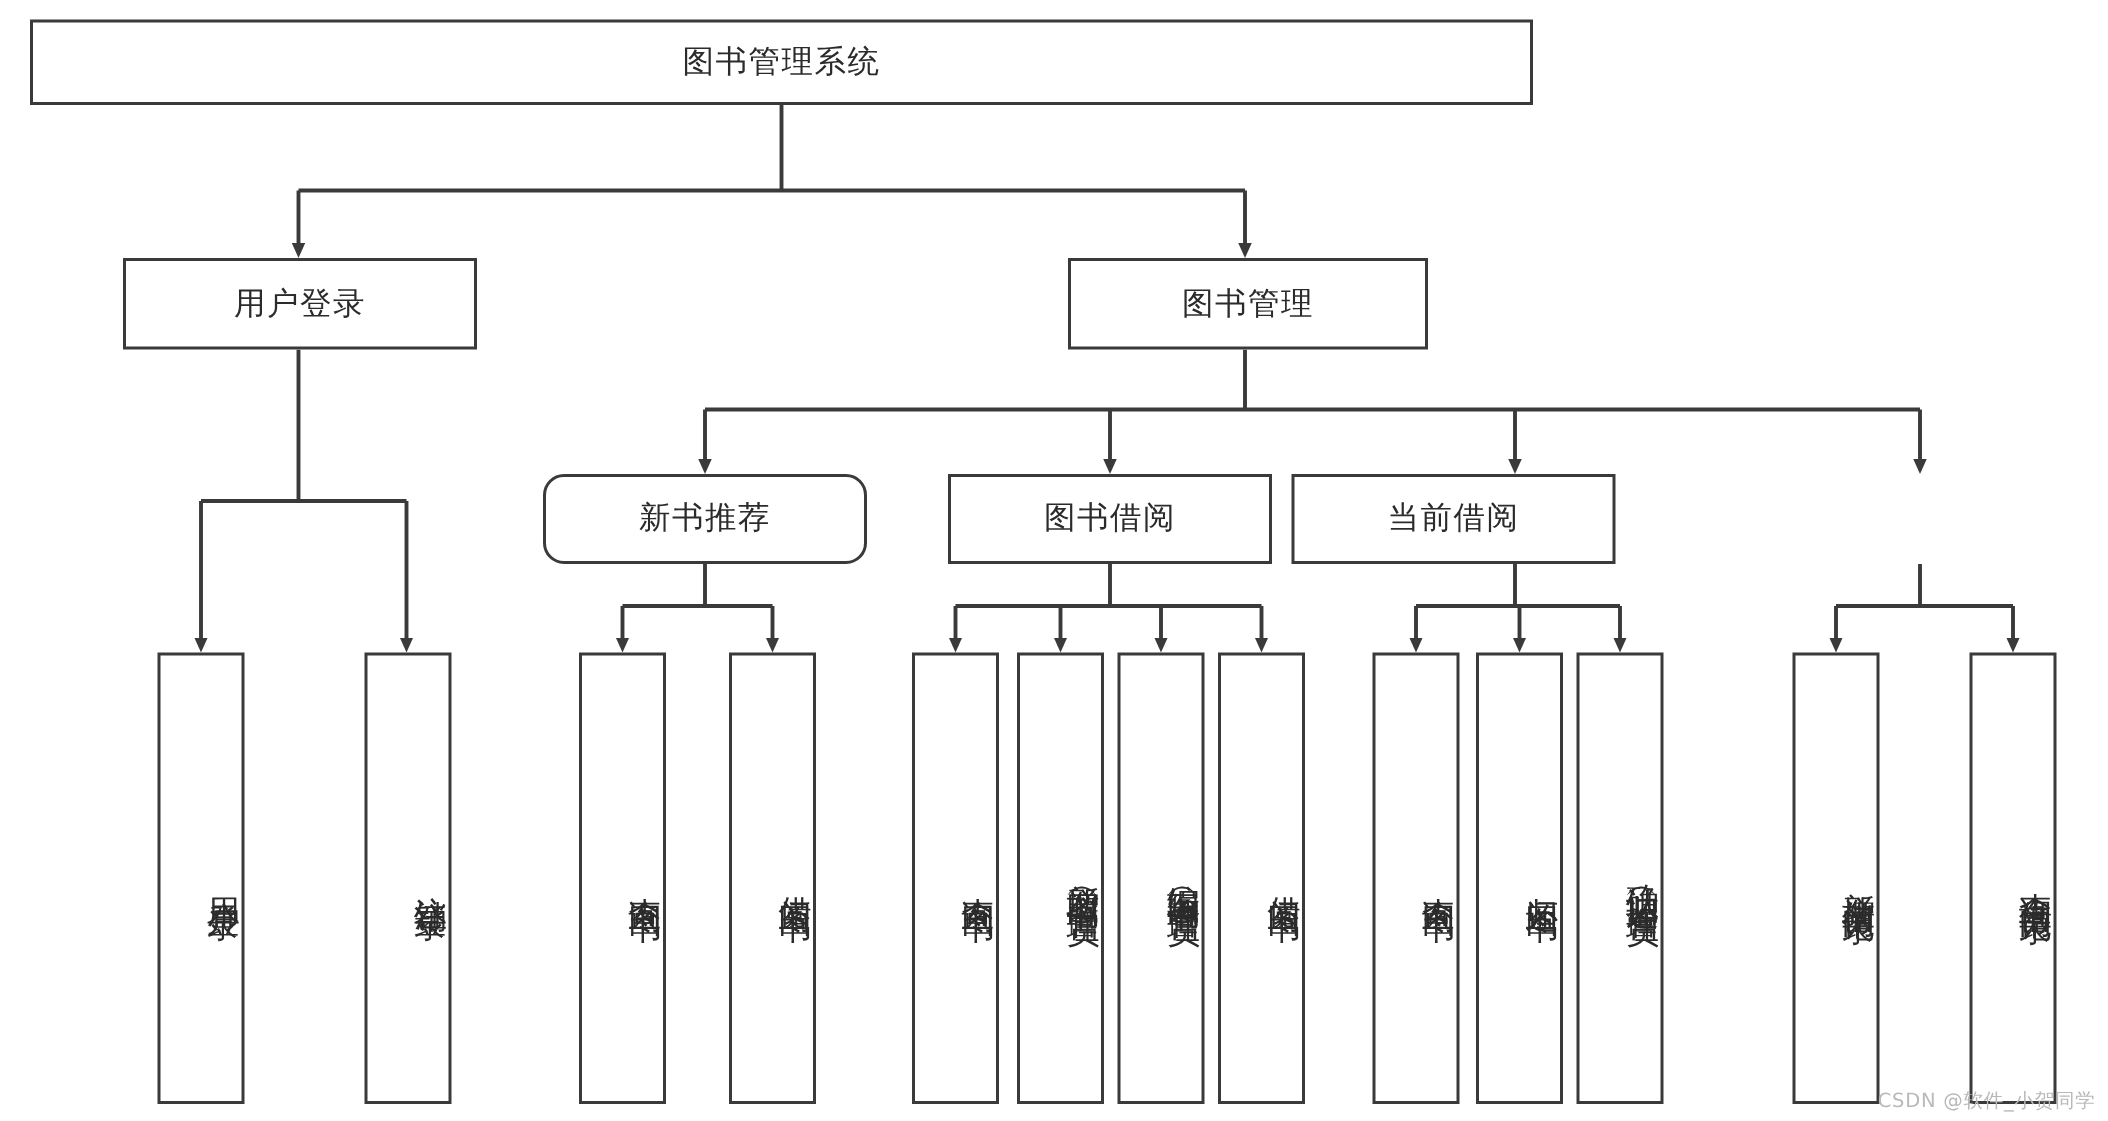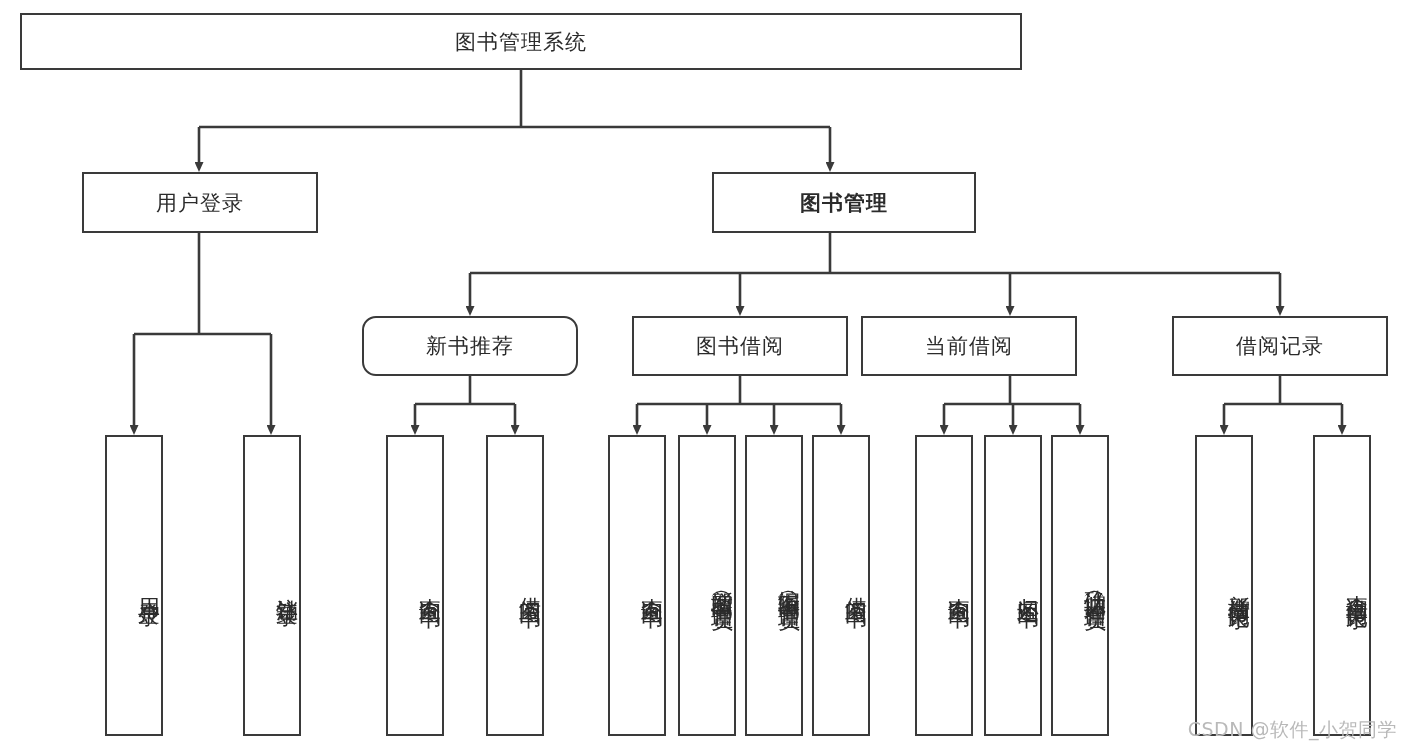--- a/index.html
+++ b/index.html
@@ -59,21 +59,21 @@
     max-height: 100%;
   }
   .node.vert.center > .vtext {
     margin-top: auto;
     margin-bottom: auto;
   }
   #watermark {
     position: absolute;
     right: 8px;
     bottom: 4px;
-    font-size: 19px;
+    font-size: 13px;
     color: #b9b9b9;
     letter-spacing: 0.5px;
     white-space: nowrap;
     font-family: "DejaVu Sans", sans-serif;
   }
 </style>
 </head>
 <body>
 
 <div id="diagram-root">
@@ -128,36 +128,33 @@
     </g>
   </svg>
 
   <div class="node horiz" style="left:20px; top:13px; width:1002px; height:57px;">
     <span>图书管理系统</span>
   </div>
 
   <div class="node horiz" style="left:82px; top:172px; width:236px; height:61px;">
     <span>用户登录</span>
   </div>
-  <div class="node horiz" style="left:712px; top:172px; width:264px; height:61px;font-weight:bold;">
+  <div class="node horiz" style="left:712px; top:172px; width:240px; height:61px;">
     <span>图书管理</span>
   </div>
 
   <div class="node horiz" style="left:362px; top:316px; width:216px; height:60px;border-radius:14px;">
     <span>新书推荐</span>
   </div>
   <div class="node horiz" style="left:632px; top:316px; width:216px; height:60px;">
     <span>图书借阅</span>
   </div>
   <div class="node horiz" style="left:861px; top:316px; width:216px; height:60px;">
     <span>当前借阅</span>
   </div>
-  <div class="node horiz" style="left:1172px; top:316px; width:216px; height:60px;">
-    <span>借阅记录</span>
-  </div>
 
   <div class="node vert center" style="left:105px; top:435px; width:58px; height:301px;">
     <span class="vtext">用户登录</span>
   </div>
   <div class="node vert center" style="left:243px; top:435px; width:58px; height:301px;">
     <span class="vtext">注销登录</span>
   </div>
 
   <div class="node vert center" style="left:386px; top:435px; width:58px; height:301px;">
     <span class="vtext">查询图书</span>

